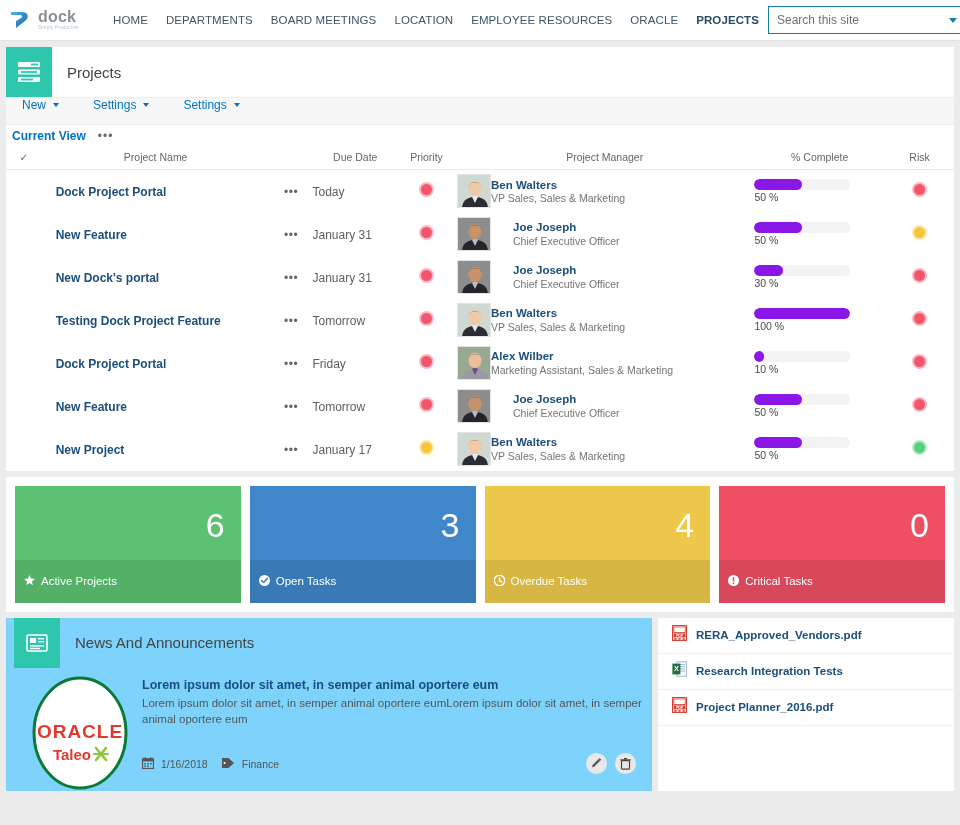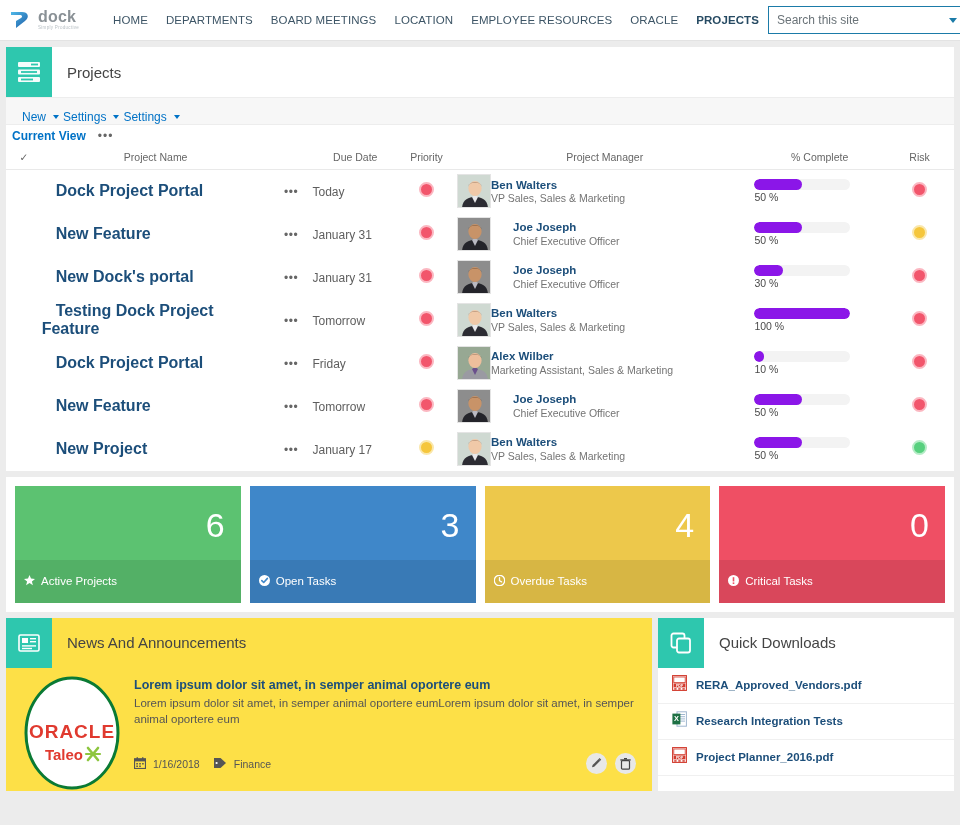--- a/index.html
+++ b/index.html
@@ -50,22 +50,22 @@
   .wp-head { display: flex; align-items: center; height: 50px; }
   .wp-icon {
     width: 46px; height: 50px; background: #2ec7ae; display: flex;
     align-items: center; justify-content: center; flex: 0 0 46px;
   }
   .wp-title { font-size: 15px; color: #444; margin-left: 15px; font-weight: normal; }
 
   
   .ribbon {
     height: 28px; background: #f7f7f7; border-top: 1px solid #ededed;
-    border-bottom: 1px solid #ededed; display: flex; align-items: flex-end;
-    padding-left: 16px; gap: 4px;
+    border-bottom: 1px solid #ededed; display: flex; align-items: flex-start;
+    padding-left: 16px; gap: 34px;
   }
   .ribbon-btn { font-size: 12px; color: #0072c6; display: flex; align-items: center; gap: 7px; cursor:pointer; }
   .ribbon-caret {
     width: 0;height: 0;border-left: 3.5px solid transparent;border-right: 3.5px solid transparent;
     border-top: 4.5px solid #0072c6;
   }
   .viewbar { height: 22px; display:flex; align-items:center; padding-left: 6px; gap: 12px; }
   .view-link { font-size: 12px; color: #0072c6; font-weight: bold; cursor: pointer; }
   .ellipsis { color: #666; font-size: 12px; letter-spacing: 1px; cursor: pointer; }
 
@@ -77,21 +77,21 @@
   }
   table.proj td { padding: 0; vertical-align: middle; height: 43px; }
   .c-check { width: 30px; text-align: center !important; }
   .c-name  { width: 192px; }
   .c-dots  { width: 36px; text-align: center !important; }
   .c-due   { width: 72px; margin-left: 36px; }
   .c-pri   { width: 48px; text-align: center !important; }
   .c-pm    { width: 252px; }
   .c-pct   { width: 110px; }
   .c-risk  { width: 58px; text-align: center !important; }
-  .pname { font-size: 16px; color: #1c4e7a; font-weight: bold; padding-left: 14px; cursor: pointer; }
+  .pname { font-size: 12px; color: #1c4e7a; font-weight: bold; padding-left: 14px; cursor: pointer; }
   .due { font-size: 12px; color: #5e5e5e; }
   .dots3 { color: #666; font-size: 12px; letter-spacing: .5px; cursor: pointer; }
 
   .dot {
     width: 15px; height: 15px; border-radius: 50%; display:inline-block;
     border: 2.5px solid; position: relative;
   }
   .dot.red    { background: #f2566c; border-color: #fbb7c1; }
   .dot.yellow { background: #f5c63c; border-color: #fae7ab; }
   .dot.green  { background: #57d07e; border-color: #b5ecc6; }
@@ -117,21 +117,21 @@
     position: absolute; right: 16px; top: 22px; font-size: 34px; line-height: 1; font-weight: normal;
   }
   .tile-foot {
     position: absolute; left: 0; right: 0; bottom: 0; height: 43px;
     background: rgba(0,0,0,.09); display: flex; align-items: center; padding-left: 9px; gap: 6px;
   }
   .tile-foot span.lbl { font-size: 11.5px; }
 
   
   .bottom { display: flex; gap: 6px; margin: 6px 6px 0 6px; }
-  .news { flex: 1 1 652px; background: #fde047; }
+  .news { flex: 1 1 652px; background: #7dd3fc; padding-left: 8px; }
   .quick { flex: 0 0 296px; background: #fff; }
   .news-item { display: flex; padding: 6px 10px 0 10px; }
   .news-thumb { width: 112px; flex: 0 0 112px; display:flex; align-items:flex-start; justify-content:center; padding-top: 2px;}
   .news-body { flex: 1; padding-left: 6px; padding-top: 4px; }
   .news-title { font-size: 12.5px; color: #1c4e7a; font-weight: bold; cursor: pointer; }
   .news-desc { font-size: 11.5px; color: #555; line-height: 1.42; margin-top: 3px; }
   .news-meta { display: flex; align-items: center; gap: 7px; margin-top: 26px; }
   .meta-text { font-size: 10.5px; color: #555; }
   .news-actions { margin-left: auto; display: flex; gap: 8px; padding-right: 6px; }
   .round-btn {
@@ -570,29 +570,20 @@
                   <rect x="4" y="0" width="3" height="1.4" fill="#444"></rect>
                 </svg>
               </span>
             </span>
           </div>
         </div>
       </div>
     </div>
 
     <div class="quick">
-      <div class="wp-head">
-        <div class="wp-icon">
-          <svg width="22" height="22" viewBox="0 0 22 22">
-            <rect x="1.5" y="1.5" width="13" height="14" rx="2" fill="none" stroke="#fff" stroke-width="1.8"></rect>
-            <rect x="7" y="6.5" width="13" height="14" rx="2" fill="#2ec7ae" stroke="#fff" stroke-width="1.8"></rect>
-          </svg>
-        </div>
-        <div class="wp-title">Quick Downloads</div>
-      </div>
       <div id="dl-list">
           <div class="dl-row">
             <span><svg width="15" height="16" viewBox="0 0 15 16">
                 <rect x="0.6" y="0.6" width="13.8" height="14.8" fill="#fff" stroke="#d23b2e" stroke-width="1.1"></rect>
                 <rect x="1.8" y="2" width="11.4" height="5.6" fill="#fff" stroke="#d23b2e" stroke-width=".8"></rect>
                 <rect x="1.6" y="8.4" width="11.8" height="4" fill="#d23b2e"></rect>
                 <text x="7.5" y="11.8" text-anchor="middle" font-family="Liberation Sans, sans-serif" font-size="3.6" fill="#fff" font-weight="bold">PDF</text>
                 <rect x="2.2" y="13.2" width="2.4" height="1.5" fill="#d23b2e"></rect>
                 <rect x="6.3" y="13.2" width="2.4" height="1.5" fill="#d23b2e"></rect>
                 <rect x="10.4" y="13.2" width="2.4" height="1.5" fill="#d23b2e"></rect>

